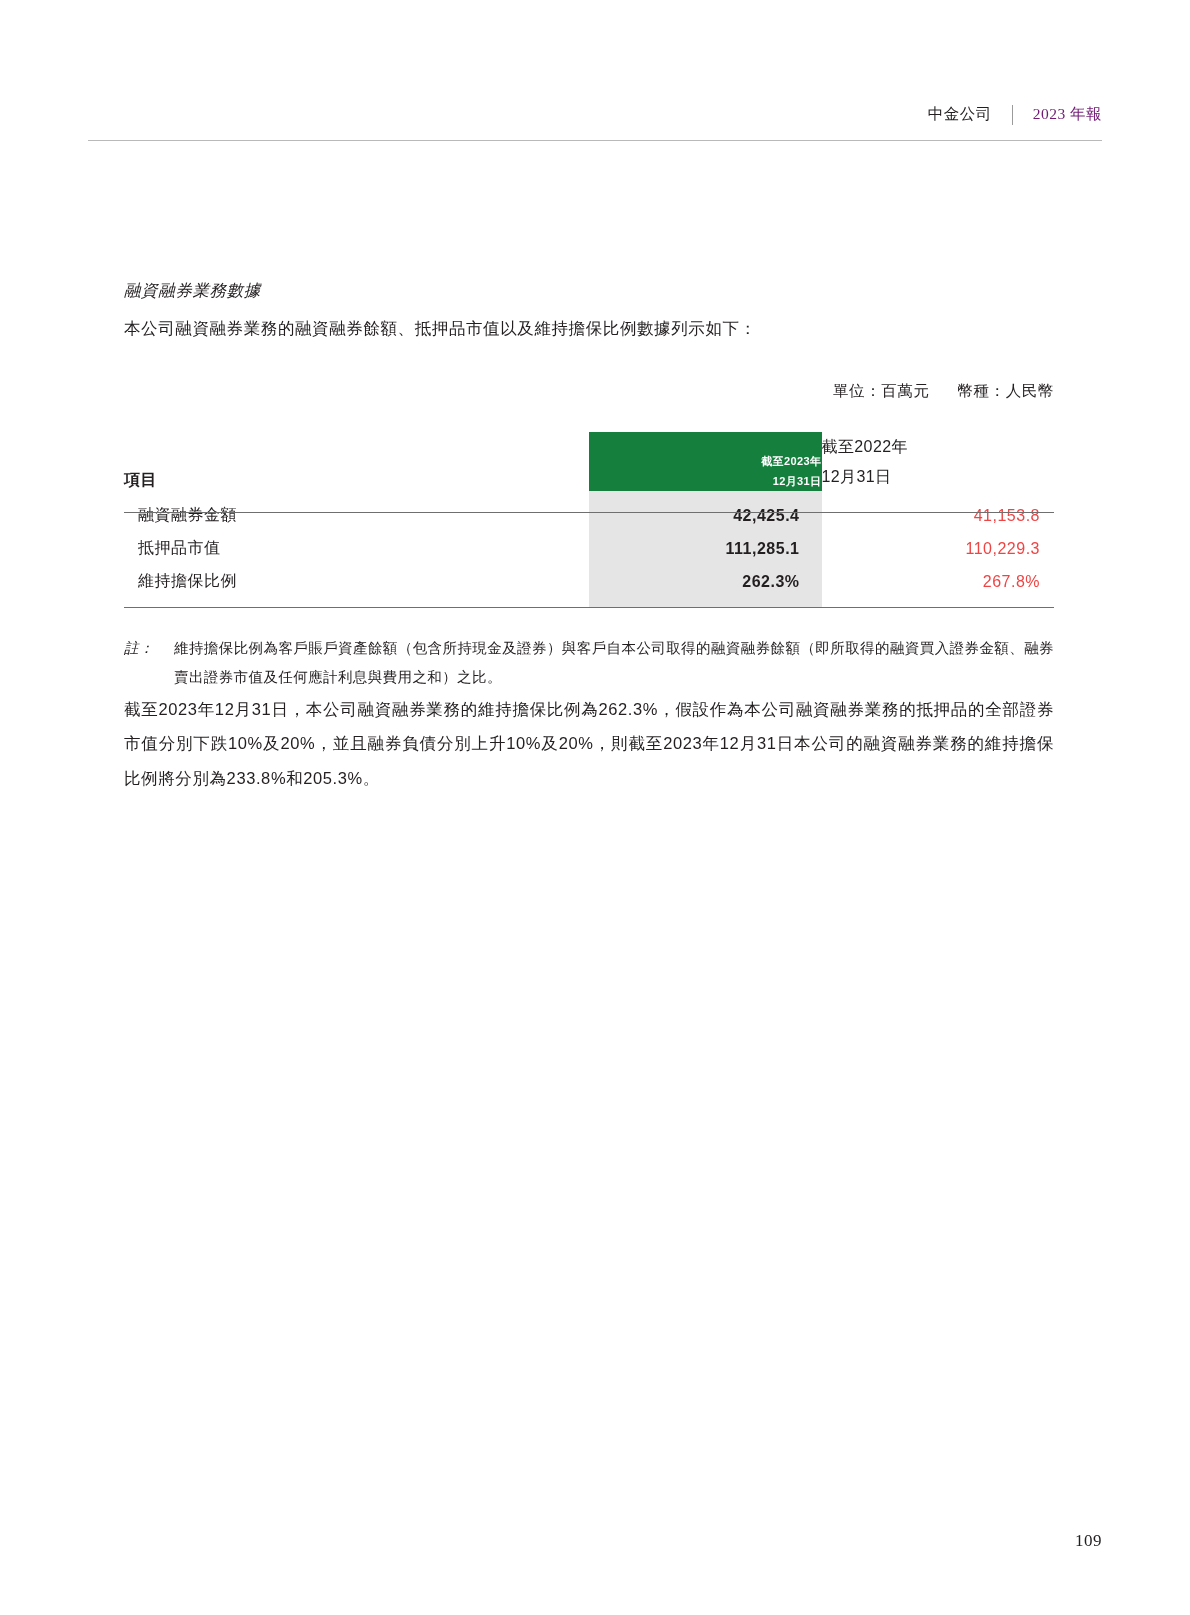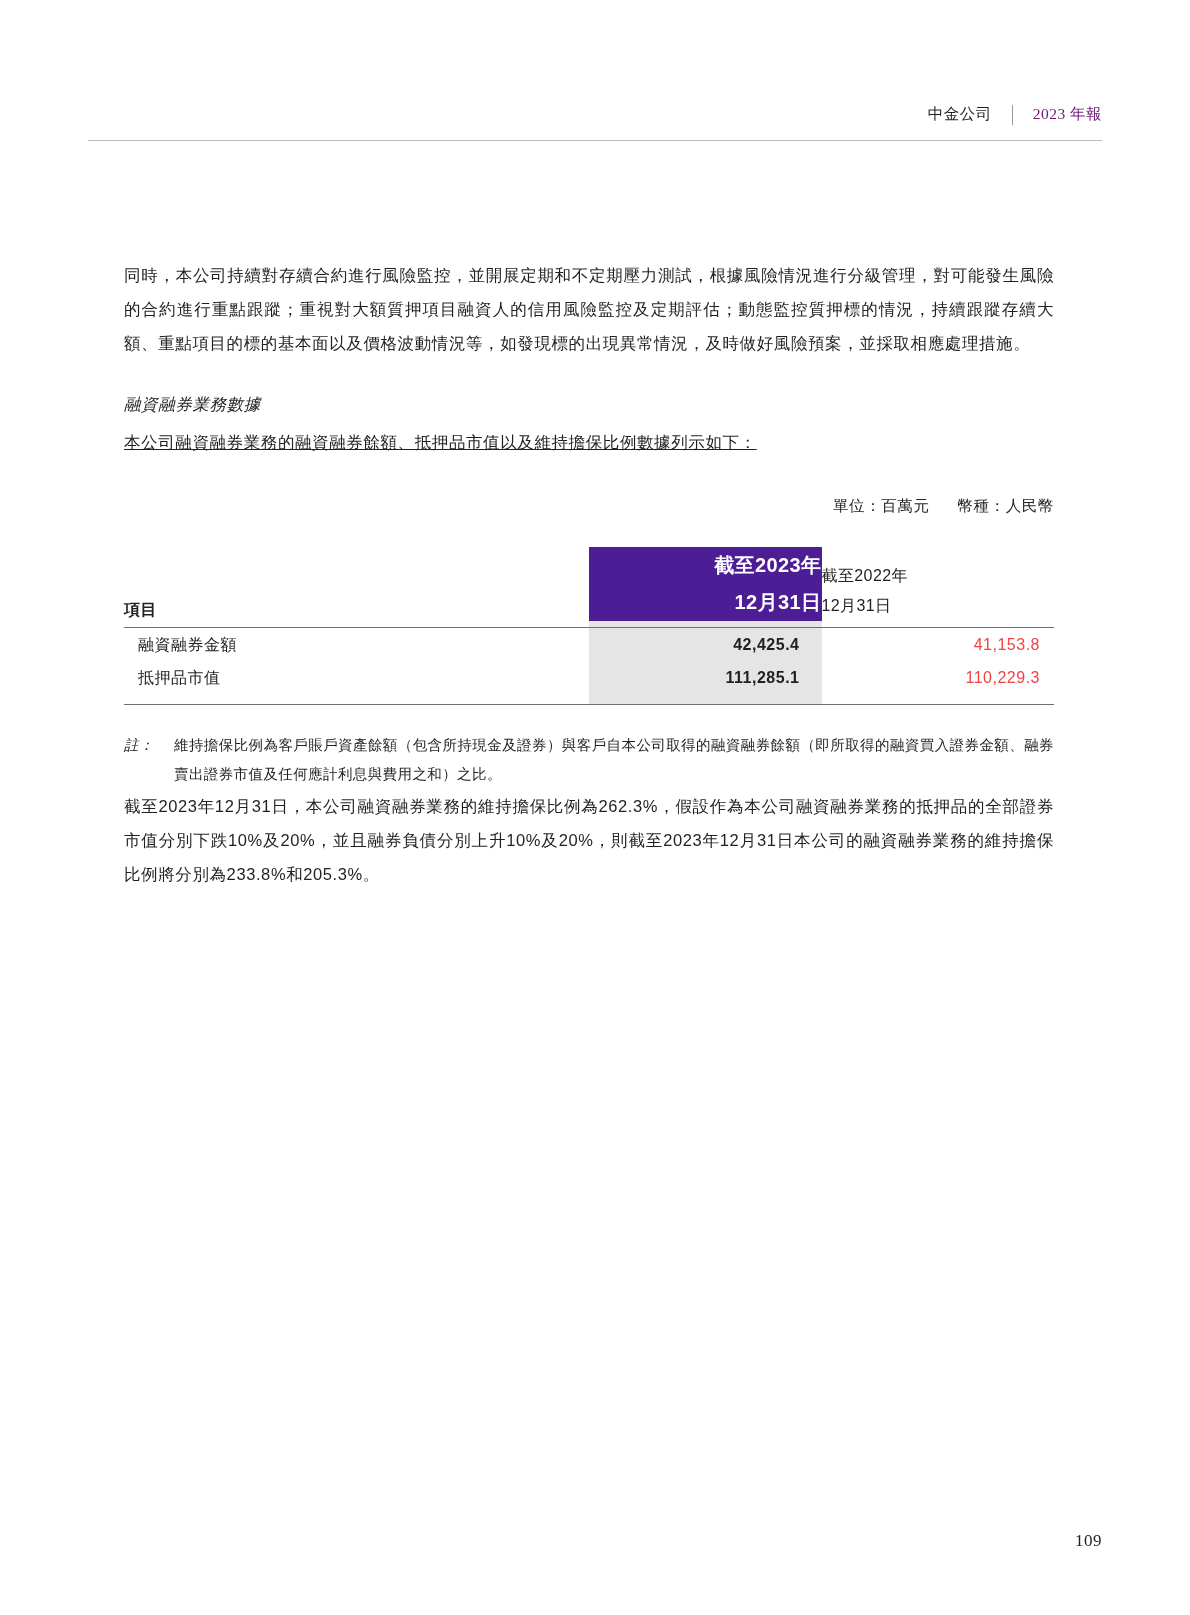--- a/index.html
+++ b/index.html
@@ -87,21 +87,20 @@
     font-style: italic;
     letter-spacing: 0.6px;
     line-height: 2.0;
     color: #231f20;
   }
   .intro-line {
     margin: 0 0 8px 0;
     font-size: 16.5px;
     line-height: 2.07;
     letter-spacing: 0.6px;
-    text-decoration: underline;
   }
 
   .unit-line {
     margin-top: 36px;
     text-align: right;
     font-size: 15.5px;
     letter-spacing: 0.6px;
     color: #231f20;
   }
   .unit-line .sep {
@@ -130,26 +129,26 @@
   }
   .th-item {
     text-align: left;
     padding: 14px 0 10px 14px;
     font-size: 16px;
     font-weight: bold;
     letter-spacing: 0.5px;
     vertical-align: bottom;
   }
   .th-hl {
-    background: #4c1d95;
+    background: #15803d;
     color: #ffffff;
     text-align: right;
     padding: 14px 22px 12px 14px;
     line-height: 1.85;
-    font-size: 20px;
+    font-size: 11px;
     letter-spacing: 0.4px;
   }
   .th-plain {
     text-align: left;
     padding: 14px 14px 12px 14px;
     line-height: 1.85;
     font-size: 16px;
     letter-spacing: 0.4px;
     font-weight: normal;
     color: #231f20;
@@ -240,21 +239,20 @@
       <div class="header-company">中金公司</div>
       <div class="header-divider"></div>
       <div class="header-year">2023 年報</div>
     </div>
     <div class="header-rule"></div>
   </div>
 
   <div class="content">
 
 
-    <p class="para">同時，本公司持續對存續合約進行風險監控，並開展定期和不定期壓力測試，根據風險情況進行分級管理，對可能發生風險的合約進行重點跟蹤；重視對大額質押項目融資人的信用風險監控及定期評估；動態監控質押標的情況，持續跟蹤存續大額、重點項目的標的基本面以及價格波動情況等，如發現標的出現異常情況，及時做好風險預案，並採取相應處理措施。</p>
 
     <div class="section-title">融資融券業務數據</div>
     <div class="intro-line">本公司融資融券業務的融資融券餘額、抵押品市值以及維持擔保比例數據列示如下：</div>
 
     <div class="unit-line">
       <span>單位：百萬元</span>
       <span class="sep"></span>
       <span>幣種：人民幣</span>
     </div>
 
@@ -284,20 +282,25 @@
           <tr>
             <td class="label">融資融券金額</td>
             <td class="v-hl">42,425.4</td>
             <td class="v-plain">41,153.8</td>
           </tr>
           <tr>
             <td class="label">抵押品市值</td>
             <td class="v-hl">111,285.1</td>
             <td class="v-plain">110,229.3</td>
           </tr>
+          <tr>
+            <td class="label">維持擔保比例</td>
+            <td class="v-hl">262.3%</td>
+            <td class="v-plain">267.8%</td>
+          </tr>
         </tbody>
       </table>
     </div>
 
     <div class="note">
       <div class="note-label">註：</div>
       <div class="note-body">維持擔保比例為客戶賬戶資產餘額（包含所持現金及證券）與客戶自本公司取得的融資融券餘額（即所取得的融資買入證券金額、融券賣出證券市值及任何應計利息與費用之和）之比。</div>
     </div>
 
     <p class="para closing">截至2023年12月31日，本公司融資融券業務的維持擔保比例為262.3%，假設作為本公司融資融券業務的抵押品的全部證券市值分別下跌10%及20%，並且融券負債分別上升10%及20%，則截至2023年12月31日本公司的融資融券業務的維持擔保比例將分別為233.8%和205.3%。</p>

